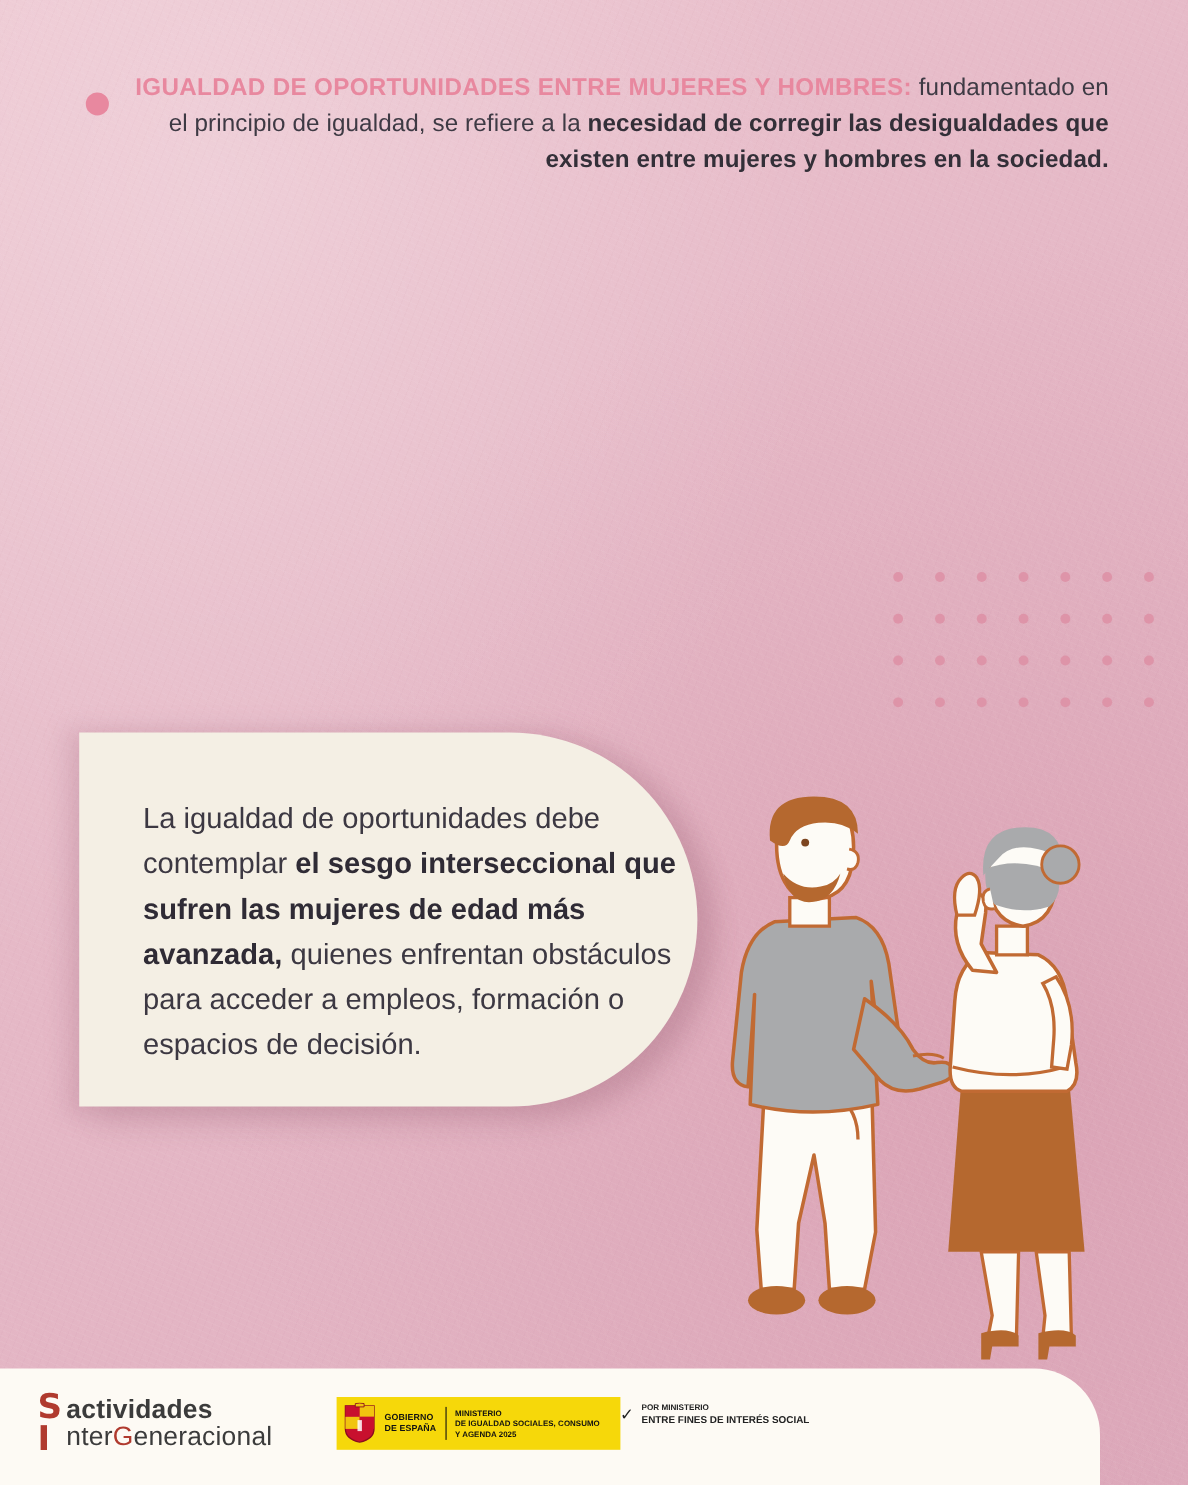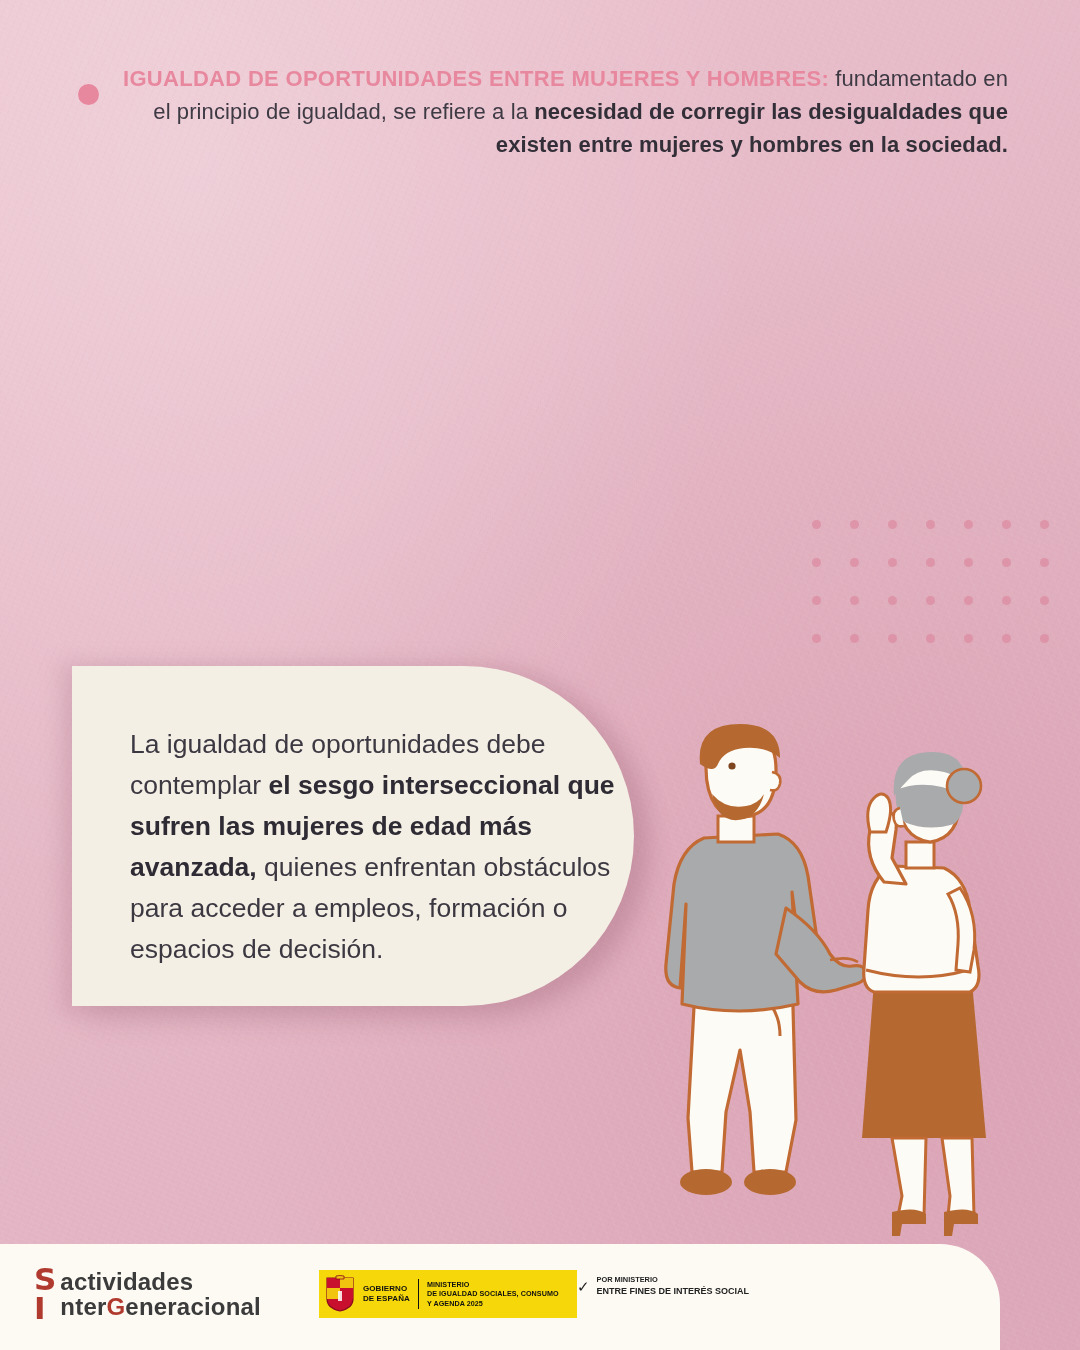--- a/index.html
+++ b/index.html
@@ -186,21 +186,21 @@
     color: #b03a2e;
     line-height: 0.95;
     font-family: "DejaVu Sans", sans-serif;
   }
   .si-words { display: flex; flex-direction: column; }
   .si-w1 {
     font-size: 24px; font-weight: 700; color: #3b3b3b; line-height: 1.05;
     letter-spacing: 0.2px;
   }
   .si-w2 {
-    font-size: 24px; font-weight: 700; color: #3b3b3b; line-height: 1.05;
+    font-size: 24px; font-weight: 400; color: #3b3b3b; line-height: 1.05;
     letter-spacing: 0.2px;
     text-align: center;
   }
   .si-w2 .g { color: #b03a2e; }
 
   
   .min { display: flex; flex-direction: row; align-items: flex-start; }
   .min-yellow {
     display: flex;
     align-items: center;

